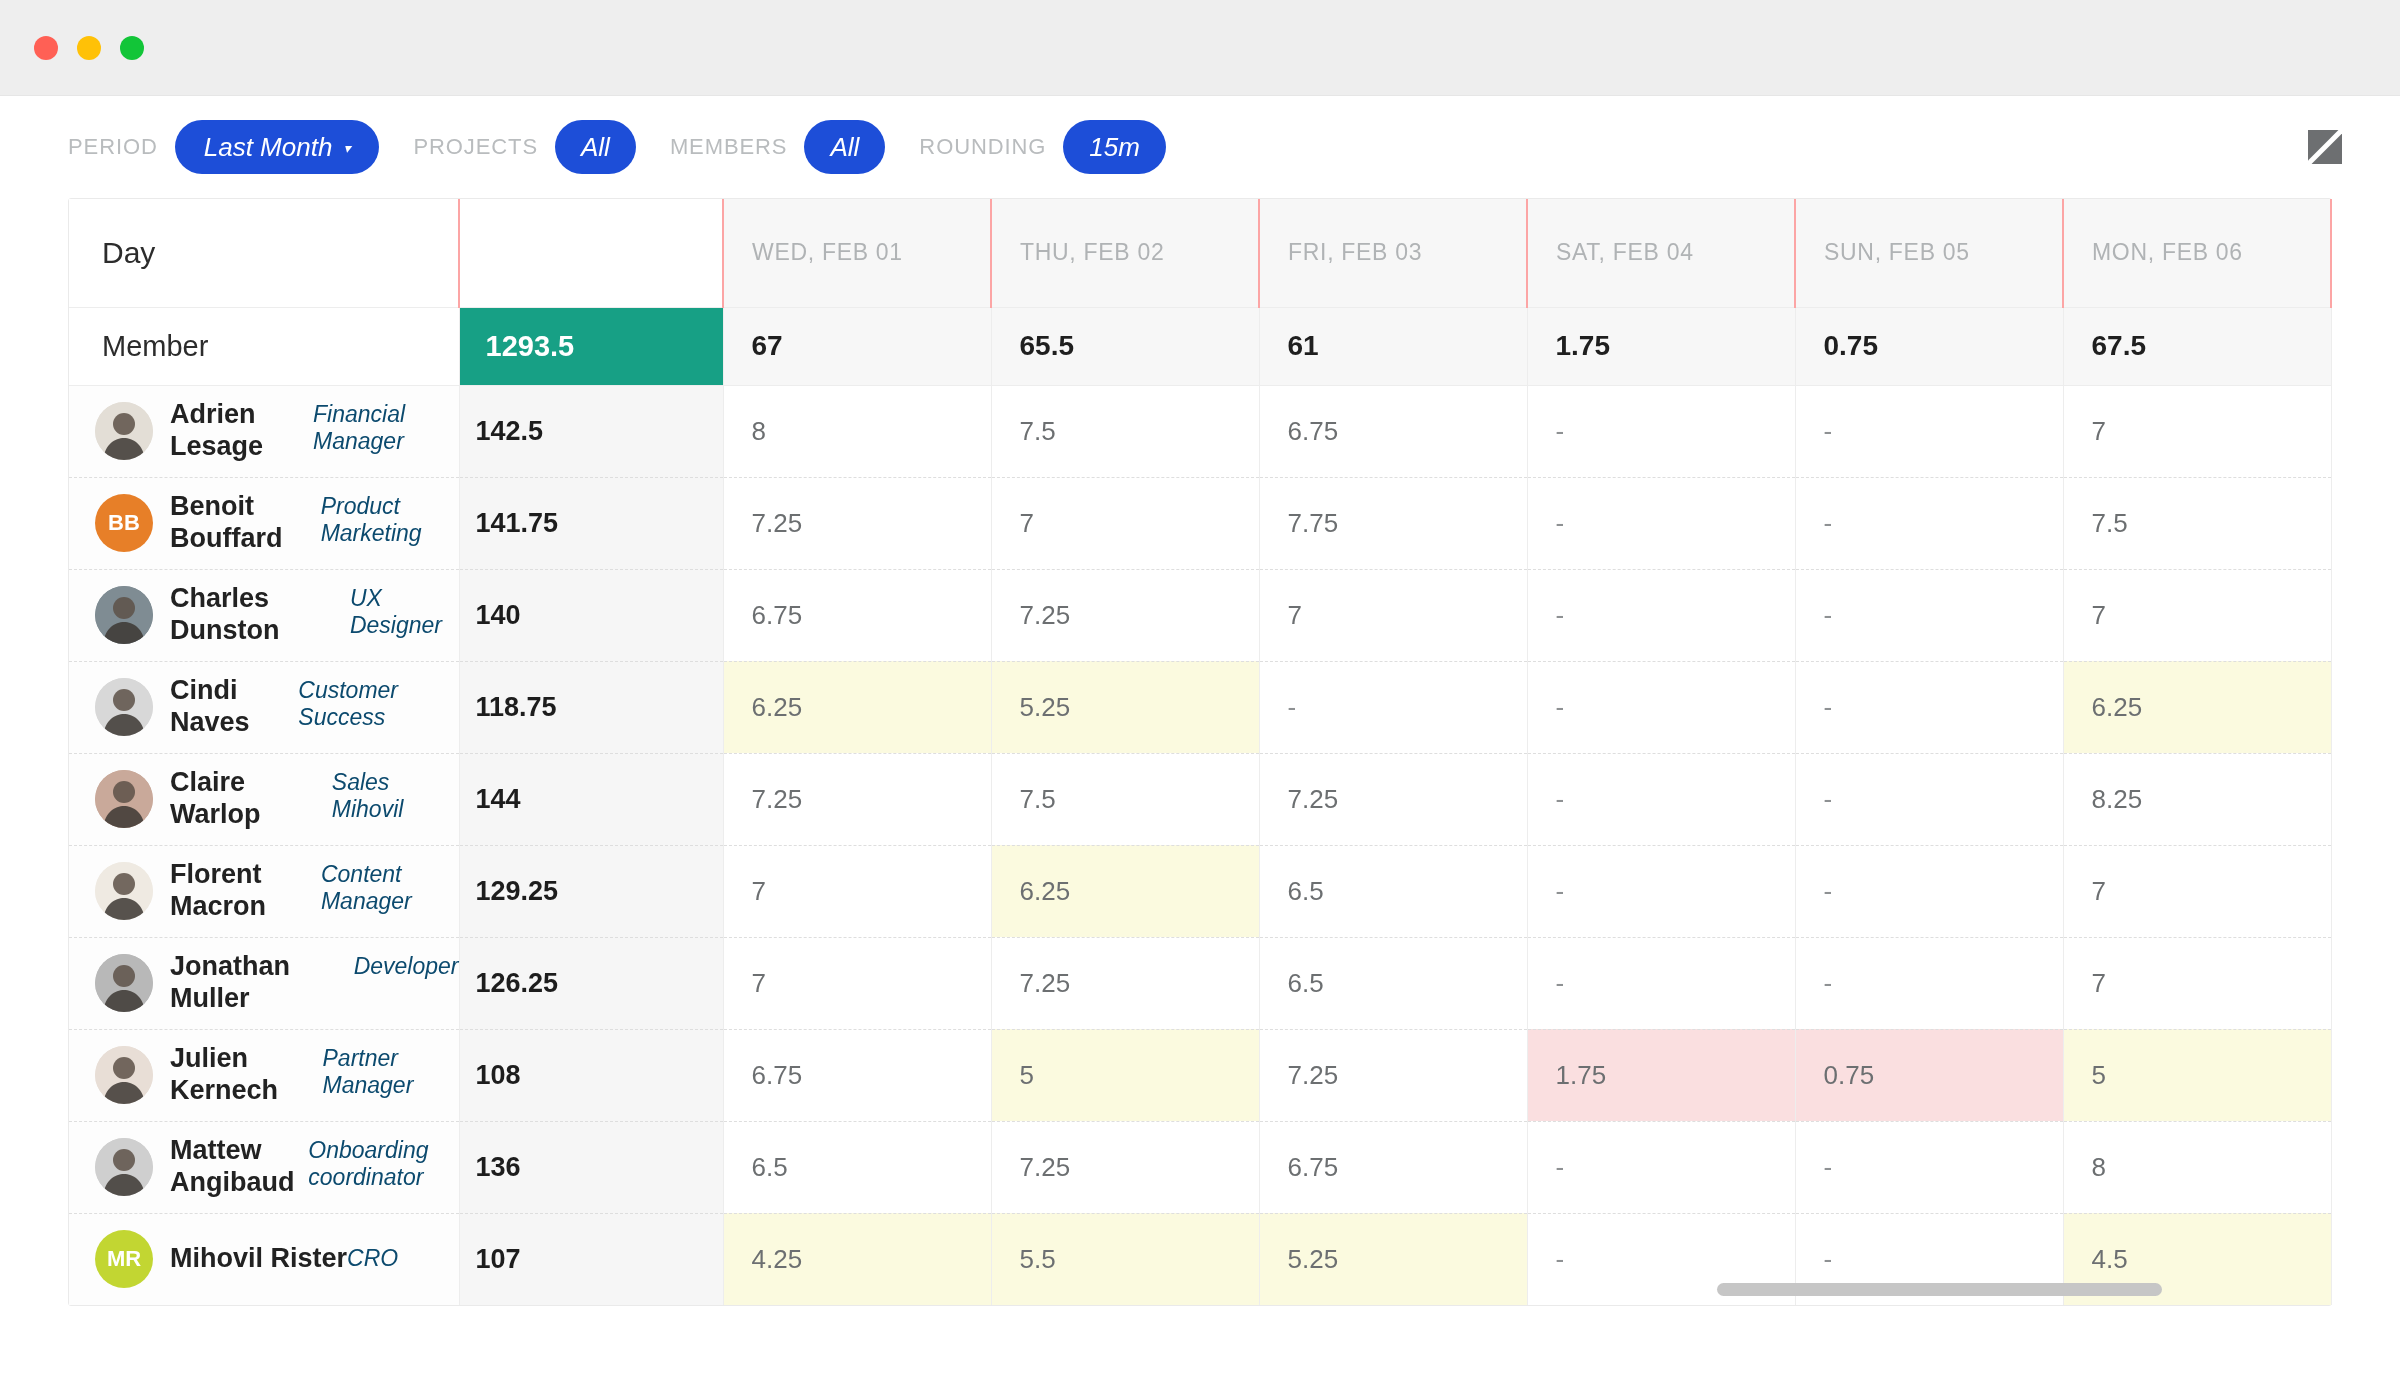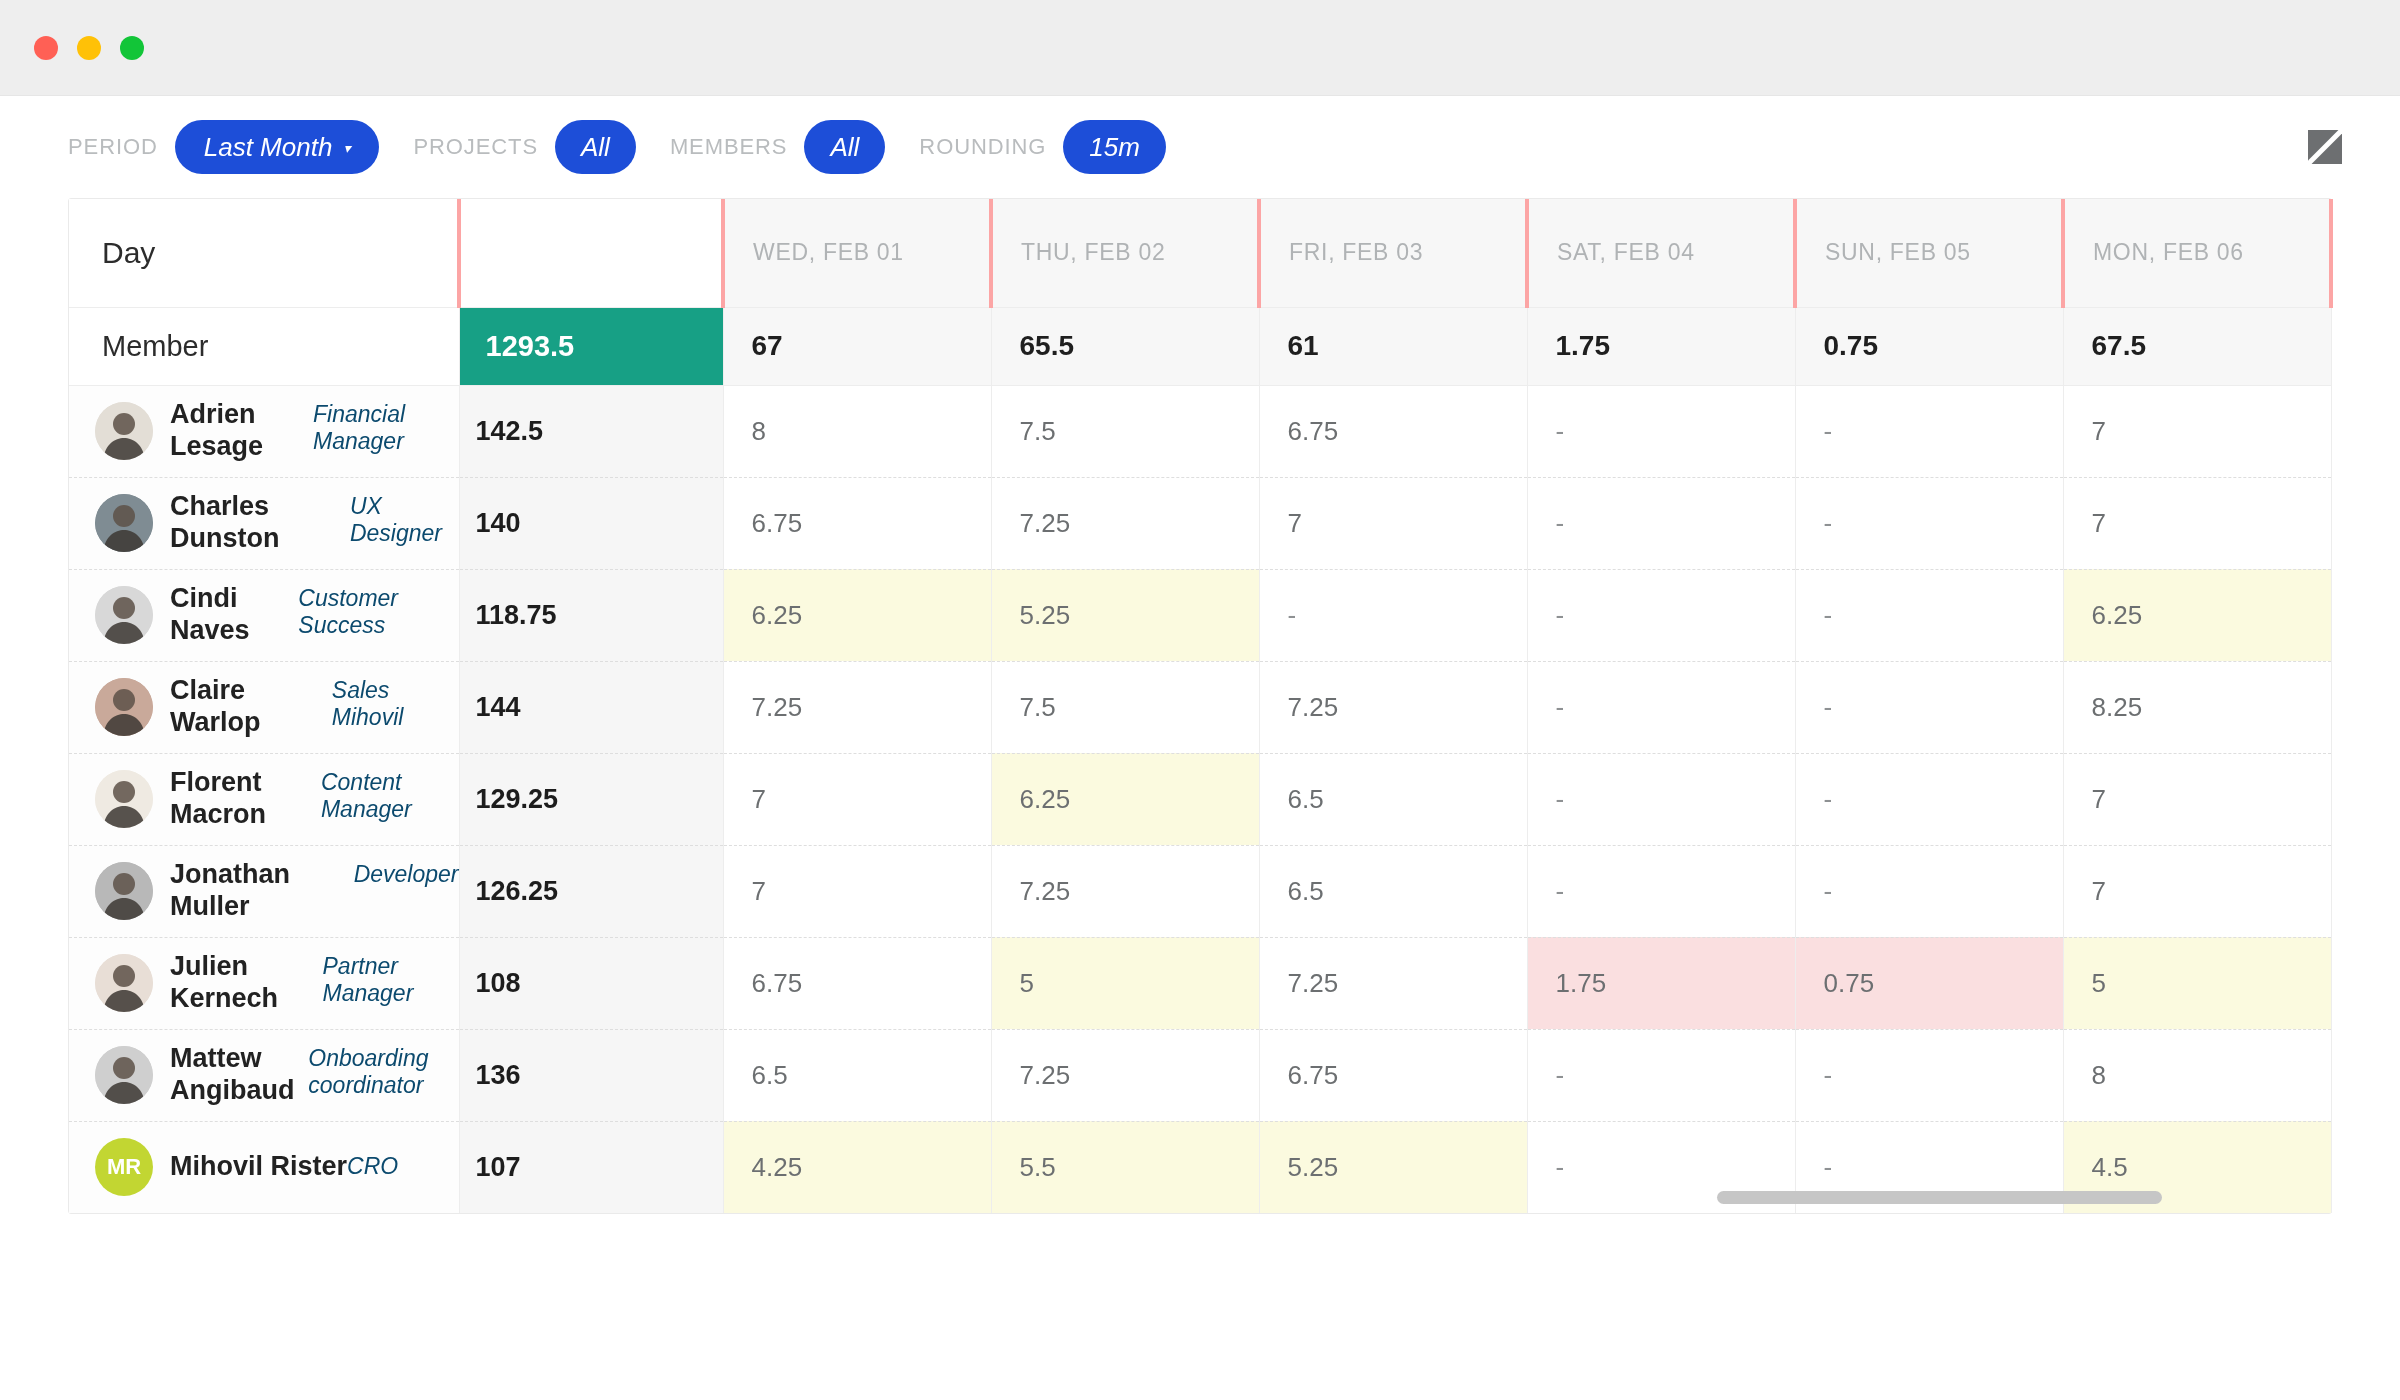--- a/index.html
+++ b/index.html
@@ -92,21 +92,21 @@
     table-layout: fixed;
     width: 100%;
   }
   col.c-member { width: 390px; }
   col.c-total  { width: 264px; }
   col.c-day    { width: 268px; }
 
   
   tr.head-day td {
     height: 108px;
-    border-right: 4px solid #fca5a5;
+    border-right: 2px solid #fca5a5;
     border-bottom: 1px solid #ededed;
     vertical-align: middle;
   }
   .cell-day-title {
     padding-left: 33px;
     font-size: 30px;
     color: #2c2c2c;
     background: #ffffff;
   }
   .head-day .blank-total { background: #ffffff; }
@@ -309,20 +309,38 @@
             <td class="val-cell">8</td>
             <td class="val-cell">7.5</td>
             <td class="val-cell">6.75</td>
             <td class="val-cell empty">-</td>
             <td class="val-cell empty">-</td>
             <td class="val-cell">7</td>
           </tr>
           <tr>
             <td class="member-cell">
               <div class="member-inner">
+                <div class="avatar" style="background: rgb(231, 127, 40);">BB</div>
+                <div class="member-text">
+                  <span class="member-name">Benoit Bouffard</span>
+                  <span class="member-role">Product Marketing</span>
+                </div>
+              </div>
+            </td>
+            <td class="total-cell">141.75</td>
+            <td class="val-cell">7.25</td>
+            <td class="val-cell">7</td>
+            <td class="val-cell">7.75</td>
+            <td class="val-cell empty">-</td>
+            <td class="val-cell empty">-</td>
+            <td class="val-cell">7.5</td>
+          </tr>
+          <tr>
+            <td class="member-cell">
+              <div class="member-inner">
                 <div class="avatar" style="background: rgb(127, 140, 147);">
                   <svg width="58" height="58" viewBox="0 0 58 58">
                     <circle cx="29" cy="29" r="29" fill="#7f8c93"></circle>
                     <circle cx="29" cy="22" r="11" fill="#5d5148" opacity="0.85"></circle>
                     <path d="M8 58 C10 42 20 36 29 36 C38 36 48 42 50 58 Z" fill="#3c3732" opacity="0.85"></path>
                   </svg>
                 </div>
                 <div class="member-text">
                   <span class="member-name">Charles Dunston</span>
                   <span class="member-role">UX Designer</span>

